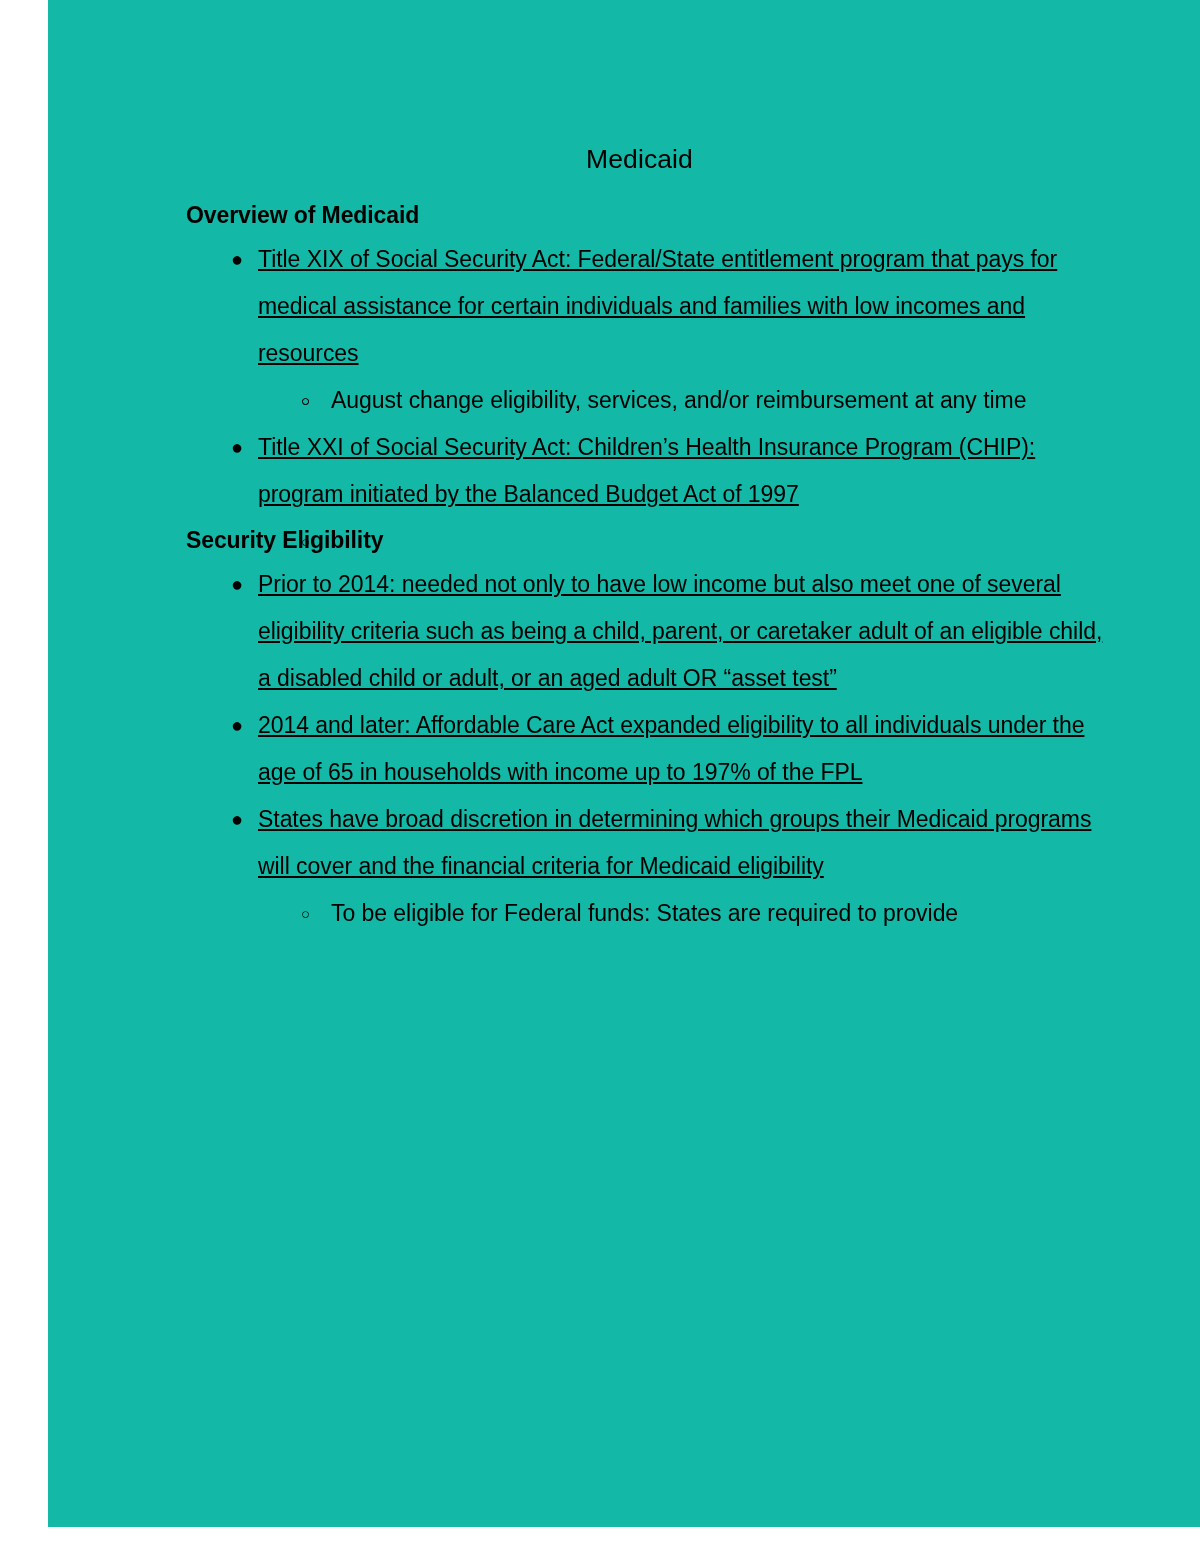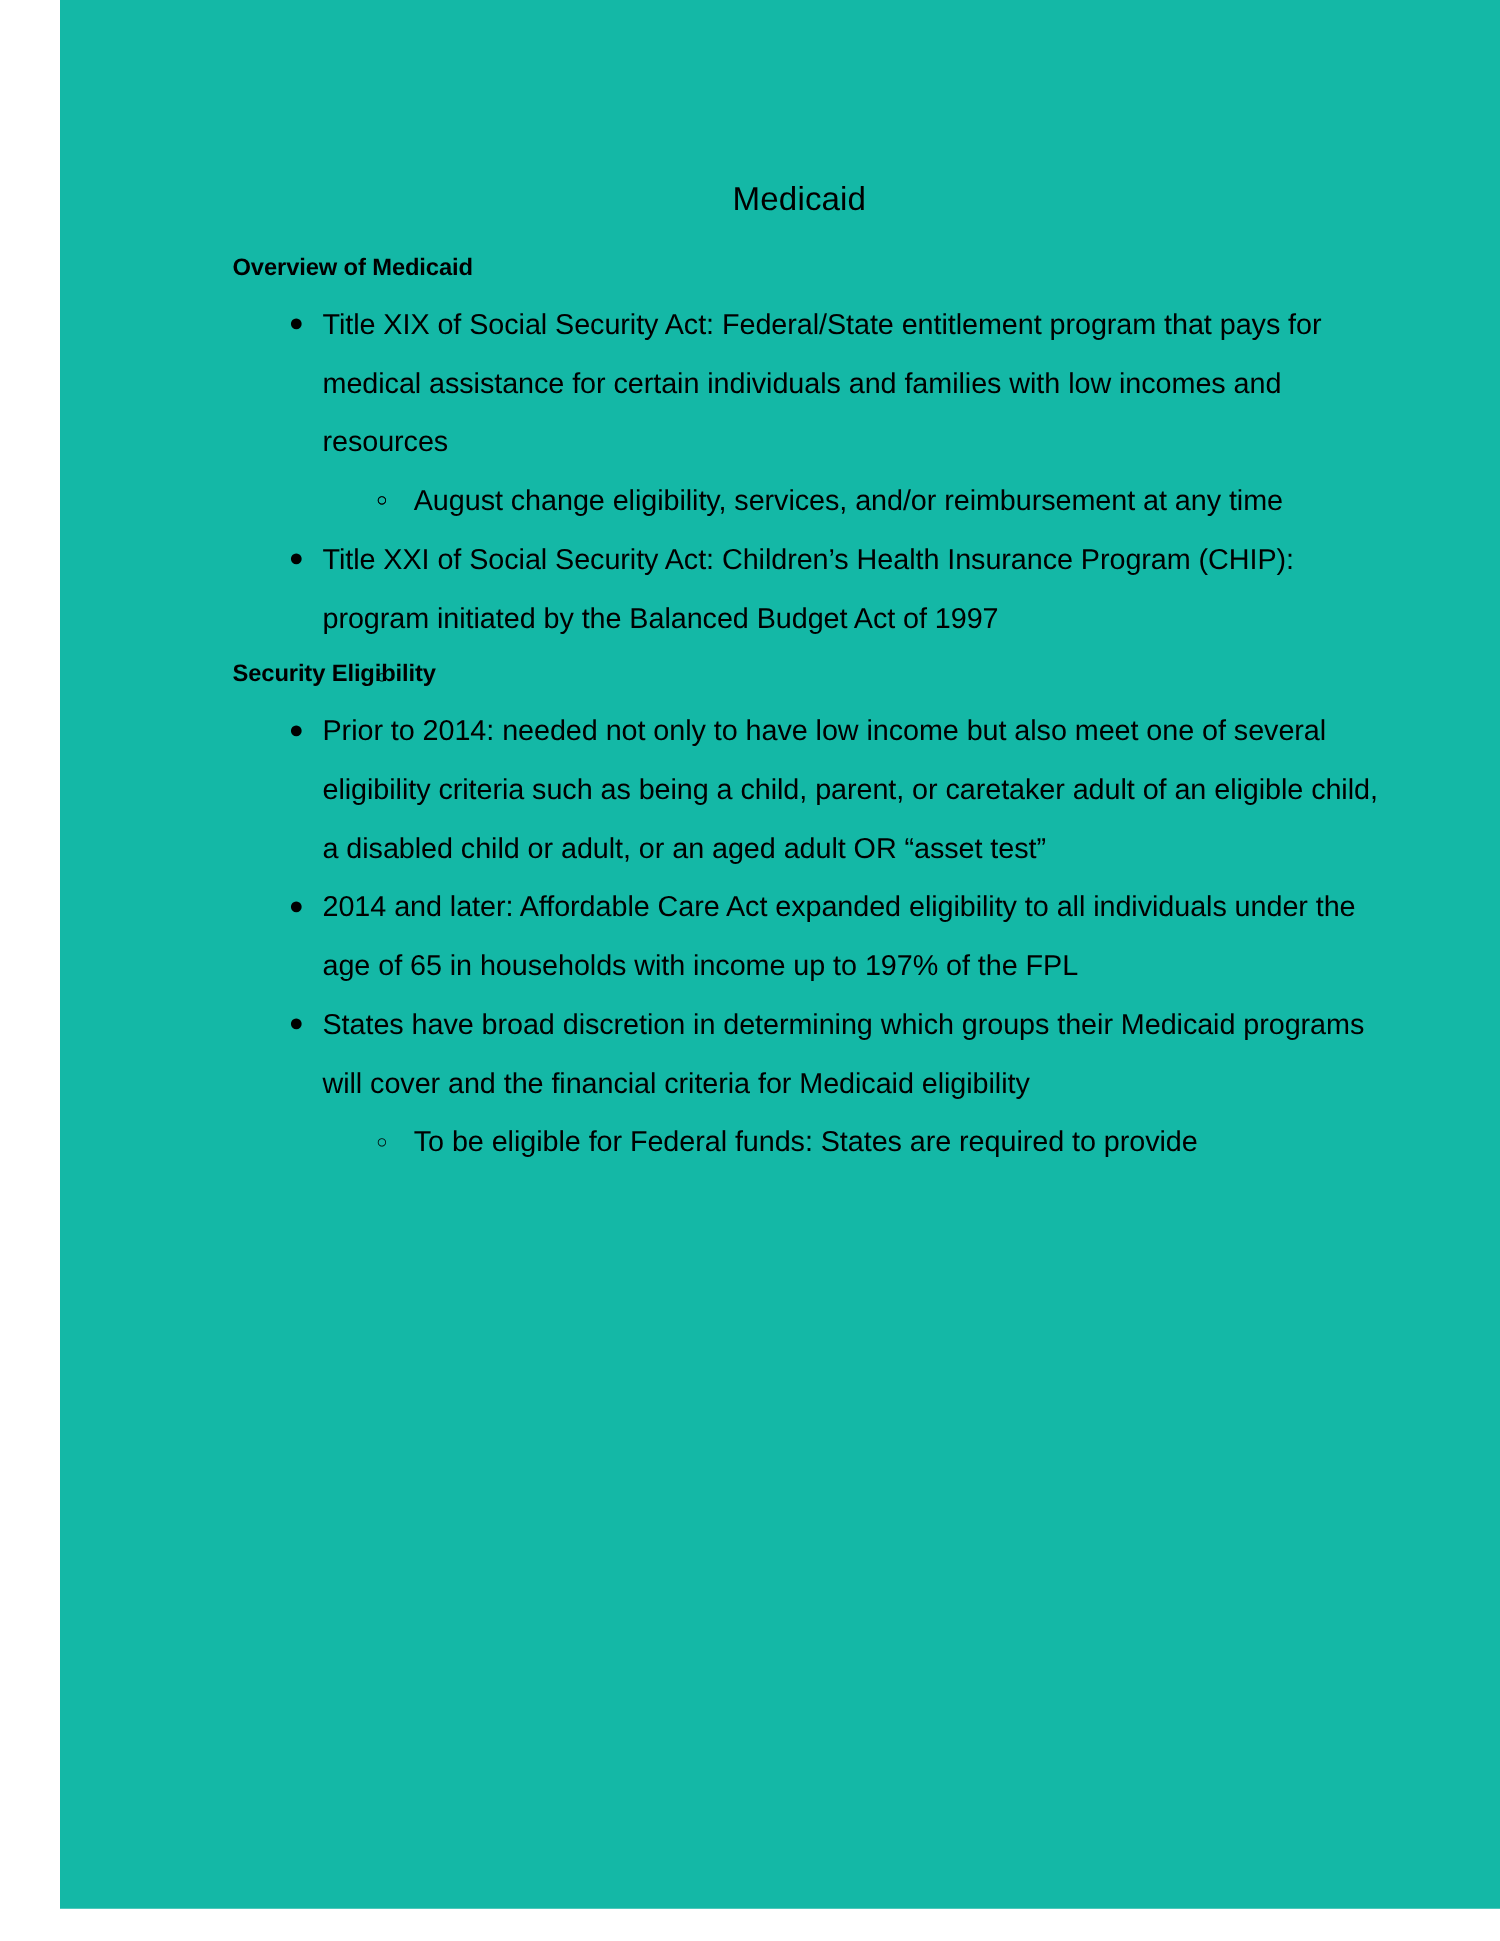--- a/index.html
+++ b/index.html
@@ -40,21 +40,21 @@
     font-weight: 400;
     text-align: center;
     line-height: 42px;
     margin: 0 0 16px 0;
     letter-spacing: 0.1px;
     padding-right: 18px;
   }
 
   
   .section-heading {
-    font-size: 19px;
+    font-size: 23px;
     font-weight: 700;
     line-height: 38px;
     margin: 0 0 2px 0;
     letter-spacing: -0.1px;
   }
   .section-heading.spaced-top {
     margin-top: 3px;
   }
 
   
@@ -75,20 +75,21 @@
     position: absolute;
     left: 45px;
     top: 0;
     width: 14px;
     line-height: 47px;
     font-size: 20px;
     text-align: left;
   }
   .item-l1 > .item-text {
     display: block;
+    text-decoration: underline;
   }
 
   .list-l2 {
     list-style: none;
     margin: 0;
     padding: 0;
   }
   .item-l2 {
     position: relative;
     padding-left: 145px;

